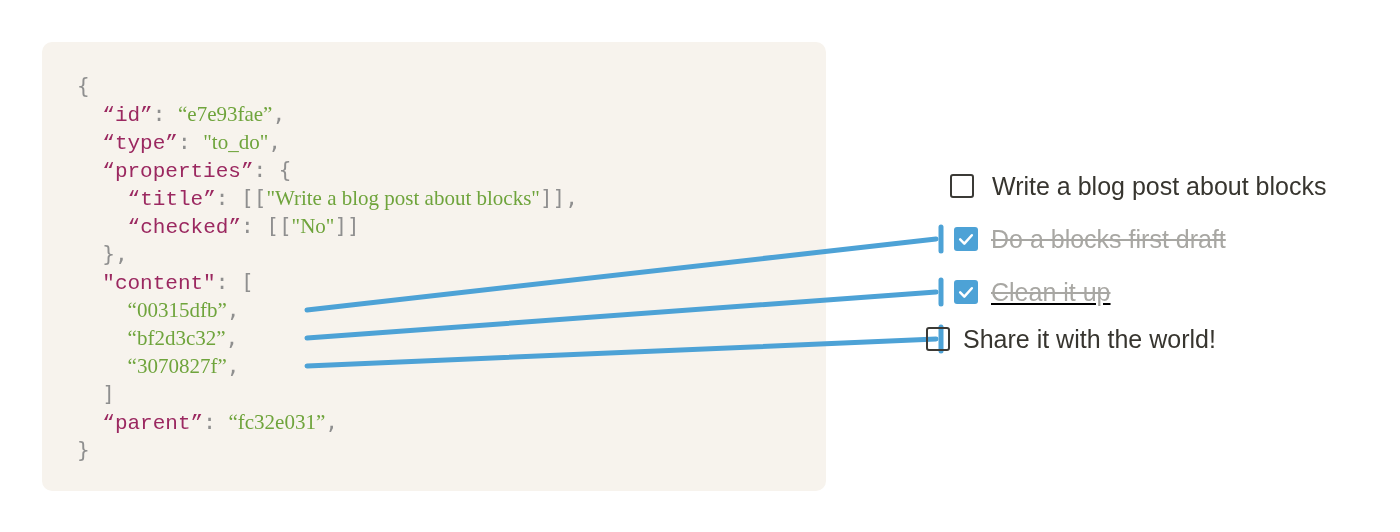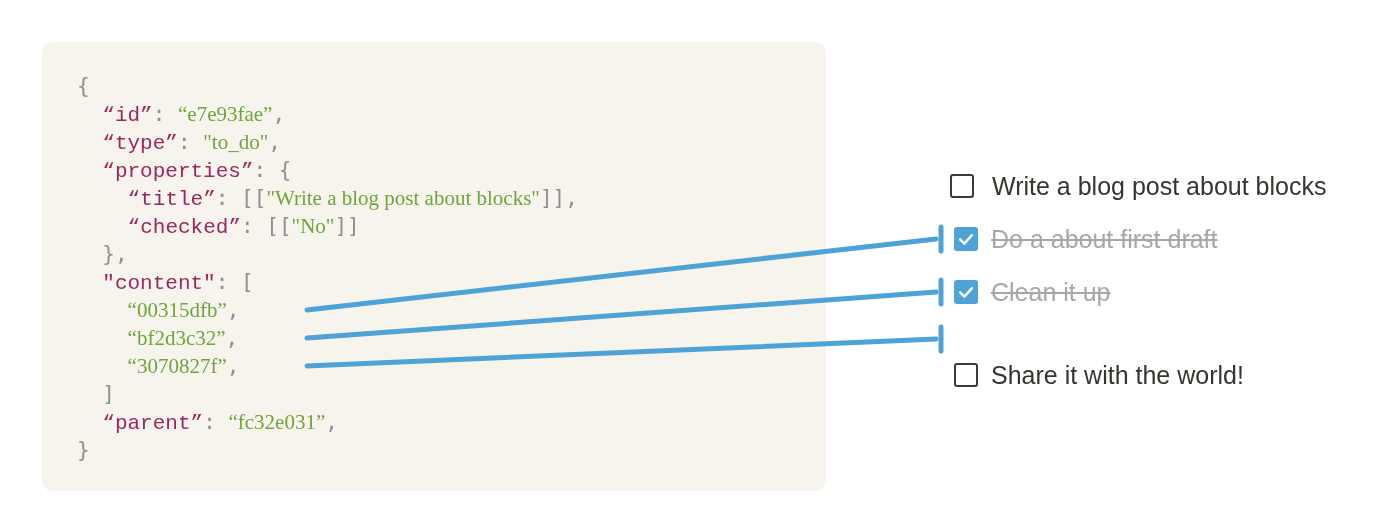--- a/index.html
+++ b/index.html
@@ -123,31 +123,31 @@
       <span class="checkbox unchecked"></span>
       <span class="todo-label">Write a blog post about blocks</span>
     </div>
 
     <div class="todo-row" style="left:954px; top:227px;">
       <span class="checkbox checked">
         <svg width="20" height="20" viewBox="0 0 24 24">
           <polyline points="5,12.5 10,17.5 19,7.5" stroke="#ffffff" stroke-width="3" fill="none" stroke-linecap="round" stroke-linejoin="round"></polyline>
         </svg>
       </span>
-      <span class="todo-label done">Do a about first draft</span>
+      <span class="todo-label done">Do a blocks first draft</span>
     </div>
 
-    <div class="todo-row" style="left:954px; top:280px;">
+    <div class="todo-row" style="left:954px; top:280px;text-decoration:underline;">
       <span class="checkbox checked">
         <svg width="20" height="20" viewBox="0 0 24 24">
           <polyline points="5,12.5 10,17.5 19,7.5" stroke="#ffffff" stroke-width="3" fill="none" stroke-linecap="round" stroke-linejoin="round"></polyline>
         </svg>
       </span>
       <span class="todo-label done">Clean it up</span>
     </div>
 
-    <div class="todo-row" style="left:954px; top:327px;margin-top:36px;">
+    <div class="todo-row" style="left:926px; top:327px;">
       <span class="checkbox unchecked"></span>
       <span class="todo-label">Share it with the world!</span>
     </div>
 
   </div>
 </div>
 
 </body></html>

